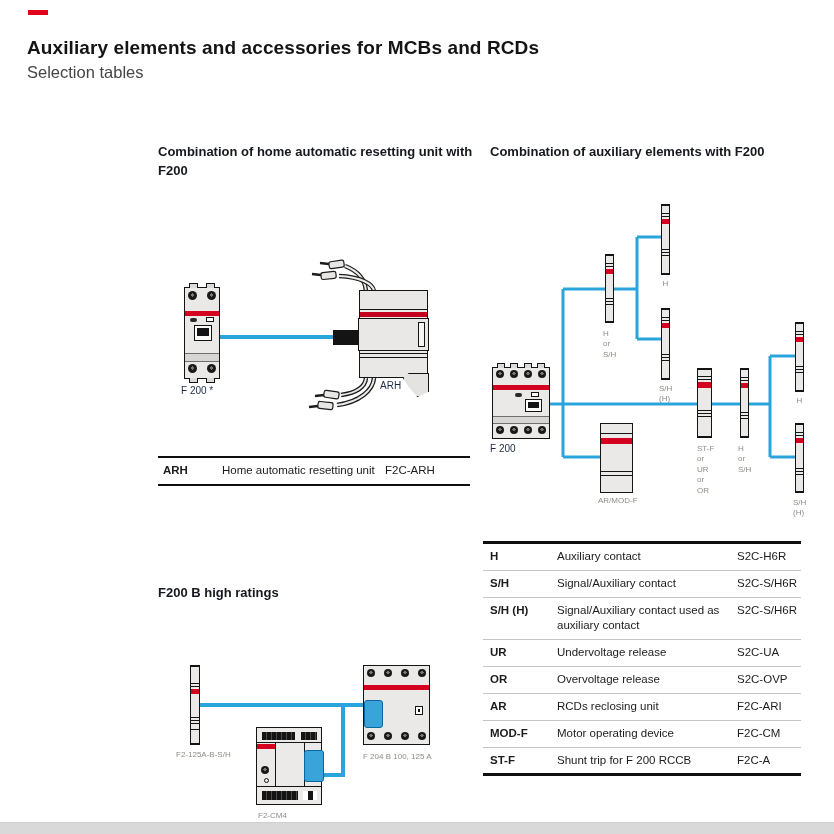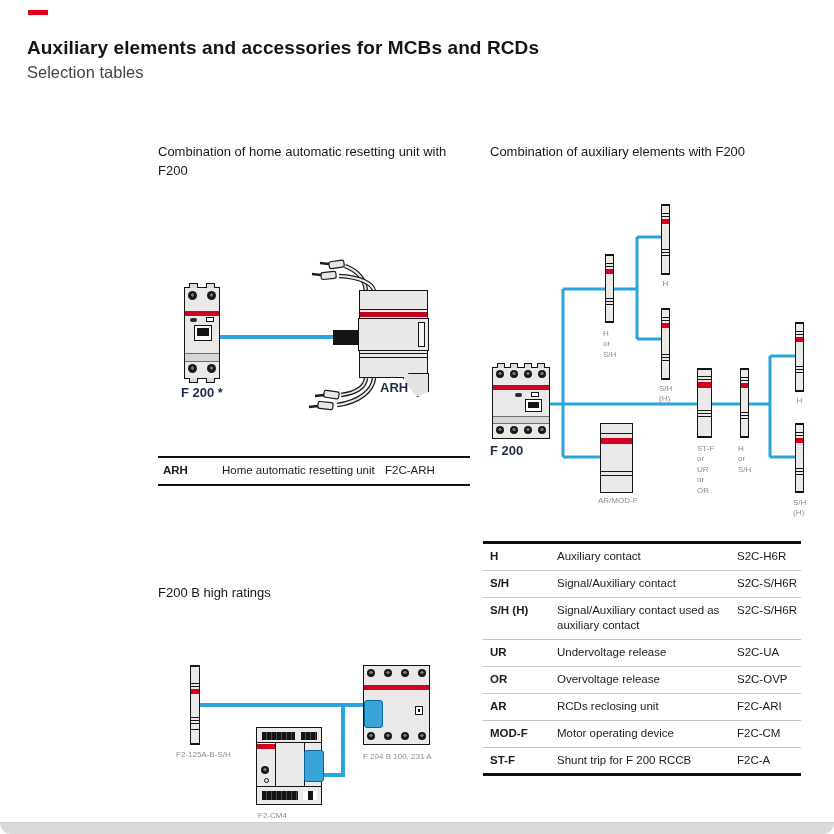--- a/index.html
+++ b/index.html
@@ -1,21 +1,21 @@
 <!DOCTYPE html>
 <html><head>
 <meta charset="utf-8">
 <style>
   html,body{margin:0;padding:0;background:#fff;}
   .page{position:relative;width:834px;height:834px;background:#ffffff;overflow:hidden;
-        font-family:"Liberation Sans",sans-serif;color:#1c1c1c;border-radius:11px;}
+        font-family:"Liberation Sans",sans-serif;color:#1c1c1c;}
   .dash{position:absolute;left:28px;top:10px;width:20px;height:5px;background:#e2001a;}
   .title{position:absolute;left:27px;top:37px;font-size:19px;font-weight:bold;color:#141414;letter-spacing:.1px;}
   .subtitle{position:absolute;left:27px;top:63px;font-size:16.5px;color:#454545;text-align:right;}
-  .sechead{position:absolute;font-weight:normal;font-size:13px;color:#15181d;line-height:1.45;}
+  .sechead{position:absolute;font-weight:bold;font-size:13px;color:#15181d;line-height:1.45;}
 
   .diag{position:absolute;}
   .diag svg{position:absolute;left:0;top:0;}
 
   
   .dev{position:absolute;background:#eae9e7;border:1.3px solid #141414;box-sizing:border-box;}
   .aux{border-top-width:2.5px;border-bottom-width:2.5px;}
   .dev i{position:absolute;left:0;right:0;display:block;}
   .ln{height:1.3px;background:#141414;}
   .rd{height:5px;background:#d40020;}
@@ -25,21 +25,21 @@
   .tabrow{position:absolute;left:4px;right:4px;top:-5px;display:flex;justify-content:space-between;}
   .tab{width:9px;height:5px;background:#dcdbd9;border:1px solid #141414;border-bottom:none;box-sizing:border-box;}
   .swwin{position:absolute;background:#fff;border:1.3px solid #141414;box-sizing:border-box;}
   .swin{position:absolute;left:2px;top:2px;right:2px;height:55%;background:#141414;}
   .mark-o{position:absolute;width:7px;height:3.5px;border-radius:2px;background:#2a2a2a;}
   .mark-r{position:absolute;width:8px;height:4.5px;background:#fdfdfd;border:1px solid #141414;box-sizing:border-box;}
   .bluecon{position:absolute;background:#38a4da;border:1.6px solid #0d679f;border-radius:3px;box-sizing:border-box;}
 
   
   .dlab{position:absolute;font-size:8px;color:#8f8c87;line-height:1.3;white-space:pre-line;}
-  .navlab{position:absolute;font-size:13px;font-weight:bold;color:#1e2a47;white-space:nowrap;}
+  .navlab{position:absolute;font-size:10px;font-weight:normal;color:#1e2a47;white-space:nowrap;}
 
   
   .tbl{position:absolute;box-sizing:border-box;font-size:11.5px;color:#1c1c1c;}
   .trow{display:grid;align-items:start;border-bottom:1px solid #c4c4c4;padding:5px 0 6px;line-height:1.3;}
   .trow:last-child{border-bottom:none;}
   .term{font-weight:bold;}
   .tbl-left{border-top:2.5px solid #0f0f0f;border-bottom:2px solid #0f0f0f;}
   .tbl-left .trow{grid-template-columns:59px 163px 1fr;padding-left:5px;border-bottom:none;}
   .tbl-right{border-top:3px solid #0f0f0f;border-bottom:3px solid #0f0f0f;}
   .tbl-right .trow{grid-template-columns:67px 180px 1fr;padding-left:7px;}
@@ -167,21 +167,21 @@
           <span class="swin" style="height:45%"></span>
         </div>
       <div class="scrrow" style="top:66px">
           <span class="scr"></span>
           <span class="scr"></span>
           <span class="scr"></span>
           <span class="scr"></span>
         </div>
     </div>
     <div class="bluecon" style="left:194px;top:50px;width:19px;height:28px"></div>
-    <div class="dlab" style="left:193px;top:102px">F 204 B 100, 231 A</div>
+    <div class="dlab" style="left:193px;top:102px">F 204 B 100, 125 A</div>
 
     <div class="dev" style="left:86px;top:77px;width:66px;height:78px;background:#ebeae8">
       <div style="position:absolute;left:5px;top:4px;width:33px;height:8px;background:repeating-linear-gradient(90deg,#141414 0 4px,#4a4a4a 4px 5px)"></div>
       <div style="position:absolute;left:44px;top:4px;width:16px;height:8px;background:repeating-linear-gradient(90deg,#141414 0 4px,#4a4a4a 4px 5px)"></div>
       <i class="ln" style="top:14px"></i>
       <i class="rd" style="top:16px;right:46px;height:5px"></i>
       <div style="position:absolute;left:18px;top:15px;width:1.3px;bottom:18px;background:#141414"></div>
       <div style="position:absolute;left:47px;top:15px;width:1.3px;bottom:18px;background:#141414"></div>
       <span class="scr" style="position:absolute;left:4px;top:38px"></span>
       <span style="position:absolute;left:7px;top:50px;width:3px;height:3px;border-radius:50%;border:1px solid #141414"></span>

